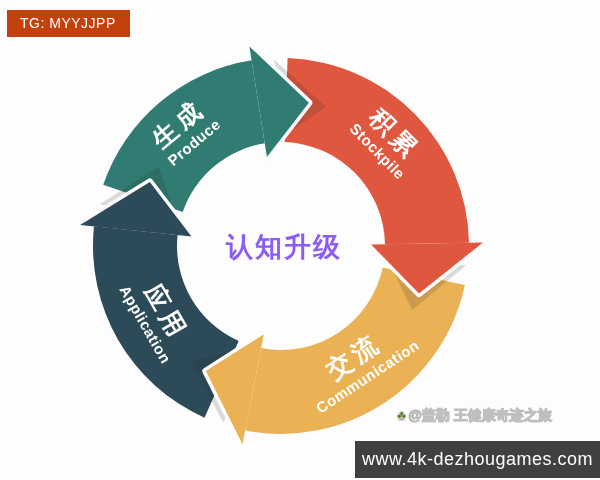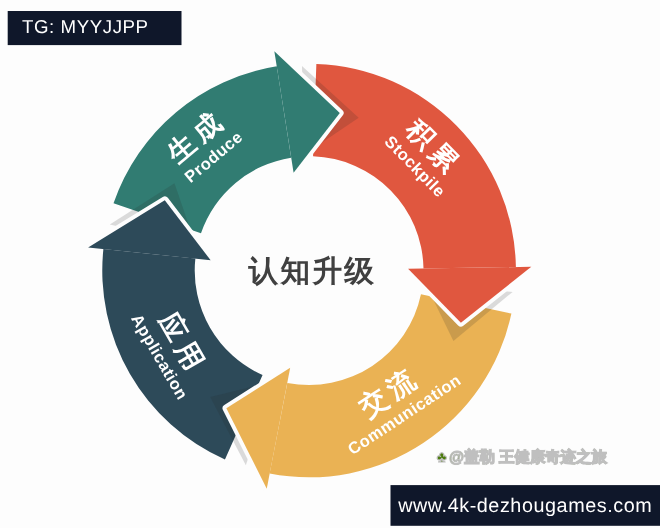--- a/index.html
+++ b/index.html
@@ -8,63 +8,63 @@
     position: relative;
     width: 600px;
     height: 480px;
     background: #fdfdfd;
     overflow: hidden;
   }
   .tg-badge {
     position: absolute;
     left: 7px;
     top: 10px;
-    background: #0f172a;
+    background: #c2410c;
     color: #ffffff;
-    font-size: 17px;
+    font-size: 14px;
     letter-spacing: 0.5px;
-    padding: 5px 30px 6px 13px;
+    padding: 5px 14px 6px 13px;
   }
   .cycle-svg {
     position: absolute;
     left: 0;
     top: 0;
   }
   .center-label {
     position: absolute;
     left: 284px;
     top: 247px;
     transform: translate(-50%, -50%);
     text-align: center;
     font-weight: bold;
     font-size: 27px;
     line-height: 31px;
     letter-spacing: 2px;
-    color: #404040;
+    color: #8b5cf6;
     white-space: nowrap;
   }
   .watermark {
     position: absolute;
     left: 397px;
     top: 407px;
     font-size: 14px;
     font-weight: bold;
     color: #4d7c0f;
     -webkit-text-stroke: 1px #bfbfbf;
     text-shadow: 0 0 1px #c9c9c9;
     white-space: nowrap;
   }
   .watermark .wm-icon { margin-right: 2px; }
   .footer-bar {
     position: absolute;
     left: 355px;
     top: 441px;
     width: 245px;
     height: 37px;
-    background: #0f172a;
+    background: #404040;
     color: #ffffff;
     font-size: 18px;
     display: flex;
     align-items: center;
     justify-content: center;
     letter-spacing: 0.5px;
   }
   svg text { font-family: "Liberation Sans", "DejaVu Sans", sans-serif; }
 </style>
 </head>

